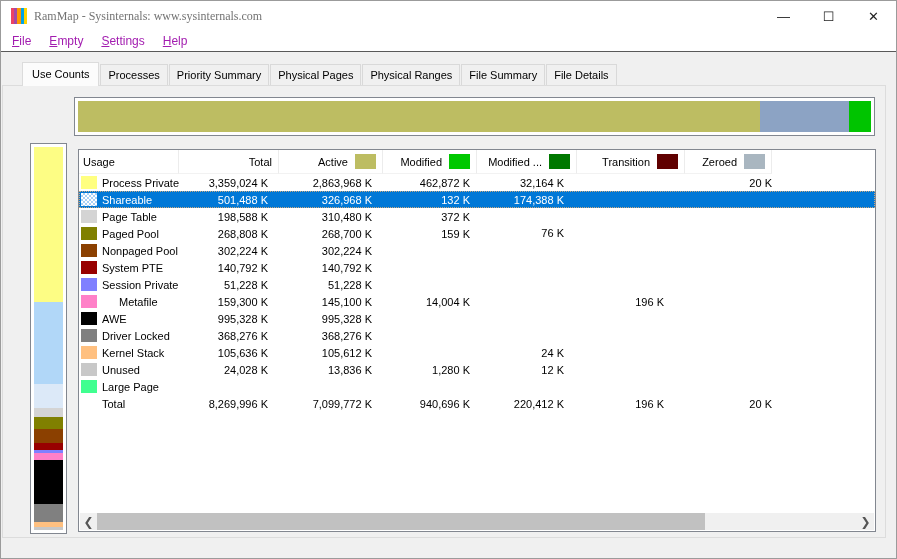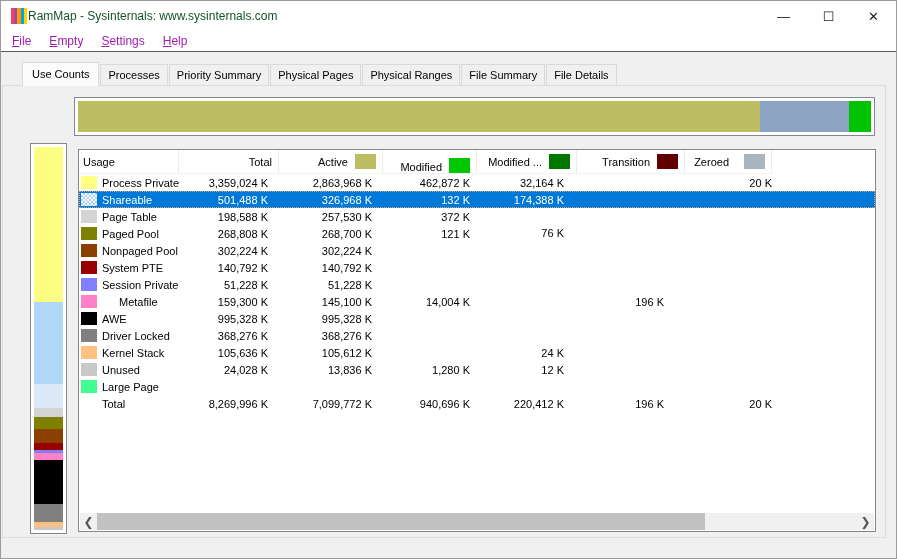--- a/index.html
+++ b/index.html
@@ -7,21 +7,21 @@
   .window {
     position:relative; width:897px; height:559px;
     font-family:"Liberation Sans", sans-serif;
     background:#f0f0f0; border:1px solid #9b9b9b;
     overflow:hidden;
   }
   
   .titlebar { height:30px; background:#fff; display:flex; align-items:center; padding-left:10px; }
   .app-icon { width:16px; height:16px; display:flex; flex-shrink:0; }
   .app-icon span { flex:1; }
-  .title-text { margin-left:1px; font-size:12px; color:#14532d; white-space:nowrap; }
+  .title-text { margin-left:7px; font-size:12px; color:#737373; white-space:nowrap;font-family:Liberation Serif, serif; }
   .win-controls { margin-left:auto; display:flex; height:100%; }
   .win-btn { width:45px; height:100%; display:flex; align-items:center; justify-content:center;
              font-size:13px; color:#222; cursor:default; }
   
   .menubar { height:21px; background:#fff; display:flex; align-items:center;
              font-size:12px; padding-left:2px; border-bottom:1px solid #595959; }
   .menu-item { padding:2px 9px; color:#a21caf; }
   .menu-item .u { text-decoration:underline; }
   
   .tabstrip { position:absolute; left:21px; top:61px; display:flex; align-items:flex-end; z-index:3; }
@@ -140,33 +140,33 @@
           <div class="th" style="width: 100px;">
             <span>Usage</span>
           </div>
           <div class="th right" style="width: 100px;">
             <span>Total</span>
           </div>
           <div class="th right" style="width: 104px;">
             <span>Active</span>
             <span class="th-swatch" style="background: rgb(189, 189, 98);"></span>
           </div>
-          <div class="th right" style="width: 94px; align-items: flex-end;">
+          <div class="th right" style="width: 94px;">
             <span>Modified</span>
             <span class="th-swatch" style="background: rgb(0, 200, 0);"></span>
           </div>
           <div class="th right" style="width: 100px;">
             <span>Modified ...</span>
             <span class="th-swatch" style="background: rgb(0, 120, 0);"></span>
           </div>
           <div class="th right" style="width: 108px;">
             <span>Transition</span>
             <span class="th-swatch" style="background: rgb(96, 0, 0);"></span>
           </div>
-          <div class="th right" style="width: 87px; gap: 8px;">
+          <div class="th right" style="width: 87px;">
             <span>Zeroed</span>
             <span class="th-swatch" style="background: rgb(169, 182, 192);"></span>
           </div>
         </div>
       <div class="tbody" id="table-rows">
           <div class="row">
             <div class="cell usage" style="width: 100px;">
               <span class="row-swatch" style="background: rgb(255, 255, 128);"></span>
               <span>Process Private</span>
             </div>
@@ -190,35 +190,35 @@
             <div class="cell" style="width: 100px;"></div>
             <div class="cell" style="width: 108px;"></div>
             <div class="cell" style="width: 87px;"></div>
           </div>
           <div class="row">
             <div class="cell usage" style="width: 100px;">
               <span class="row-swatch" style="background: rgb(212, 212, 212);"></span>
               <span>Page Table</span>
             </div>
             <div class="cell" style="width: 100px;">198,588 K</div>
-            <div class="cell" style="width: 104px;">257,530 K</div>
+            <div class="cell" style="width: 104px;">310,480 K</div>
             <div class="cell" style="width: 98px;">372 K</div>
             <div class="cell" style="width: 94px; margin-top: 33px;">76 K</div>
             <div class="cell" style="width: 100px;"></div>
             <div class="cell" style="width: 108px;"></div>
             <div class="cell" style="width: 87px;"></div>
           </div>
           <div class="row">
             <div class="cell usage" style="width: 100px;">
               <span class="row-swatch" style="background: rgb(128, 128, 0);"></span>
               <span>Paged Pool</span>
             </div>
             <div class="cell" style="width: 100px;">268,808 K</div>
             <div class="cell" style="width: 104px;">268,700 K</div>
-            <div class="cell" style="width: 98px;">121 K</div>
+            <div class="cell" style="width: 98px;">159 K</div>
             <div class="cell" style="width: 94px;"></div>
             <div class="cell" style="width: 100px;"></div>
             <div class="cell" style="width: 108px;"></div>
             <div class="cell" style="width: 87px;"></div>
           </div>
           <div class="row">
             <div class="cell usage" style="width: 100px;">
               <span class="row-swatch" style="background: rgb(139, 64, 0);"></span>
               <span>Nonpaged Pool</span>
             </div>

